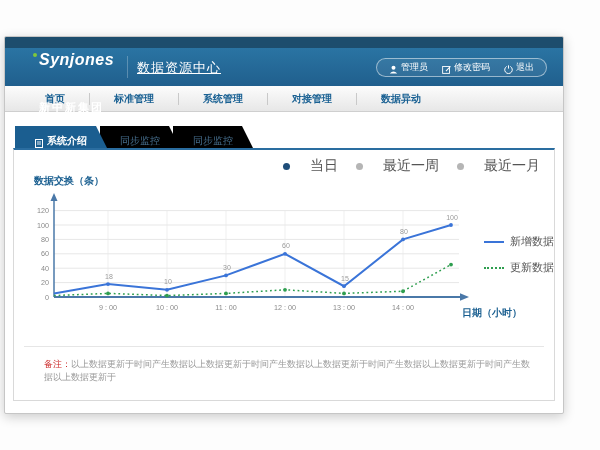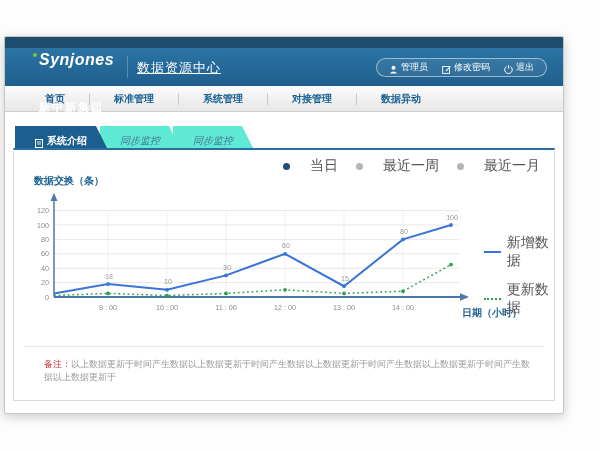--- a/index.html
+++ b/index.html
@@ -30,39 +30,39 @@
          display:flex; align-items:center; padding-left:16px; }
   .nav-item { color:#1a6193; font-size:10px; font-weight:bold; padding:0 24px; cursor:pointer; white-space:nowrap; }
   .nav-sep { width:1px; height:12px; background:#c9c9c9; }
 
   
   .tabs { position:absolute; left:10px; top:89px; height:22px; display:flex; }
   .tab { position:relative; height:22px; padding:0 20px 0 20px; margin-right:-7px;
          display:flex; align-items:flex-end; gap:4px; font-size:10px; cursor:pointer;
          clip-path:polygon(0 0, calc(100% - 11px) 0, 100% 100%, 0 100%); }
   .tab.active { background:#1b5e90; color:#fff; font-weight:bold; z-index:3; }
-  .tab.inactive { background:#5eead4; color:#466e8d; z-index:1;font-style:italic; }
+  .tab.inactive { background:#000000; color:#466e8d; z-index:1; }
   .tab .tab-ico { display:flex; }
 
   
   .panel { position:absolute; left:8px; top:111px; width:542px; height:253px; background:#fff;
            border:1px solid #d9d9d9; border-top:2px solid #2a6da0; }
 
   .filters { position:absolute; top:7px; right:14px; display:flex; gap:18px; }
   .filter { display:flex; align-items:center; gap:20px; font-size:14px; color:#555; cursor:pointer; }
   .fdot { width:7px; height:7px; border-radius:50%; background:#b5b5b5; }
   .filter.selected .fdot { background:#1f4e79; }
 
   .chart-title { position:absolute; left:20px; top:24px; color:#1a5f90; font-size:10px; font-weight:bold; }
   .chart-svg { position:absolute; left:12px; top:42px; }
   svg text { font-family:"Liberation Sans","DejaVu Sans",sans-serif; }
   .xaxis-label { position:absolute; left:448px; top:156px; color:#1a5f90; font-size:10px; font-weight:bold; }
 
   .legend { position:absolute; left:470px; top:84px; display:flex; flex-direction:column; gap:11px; }
-  .legend-item { display:flex; align-items:center; gap:6px; font-size:14px; color:#555; cursor:pointer; }
+  .legend-item { display:flex; align-items:center; gap:6px; font-size:11px; color:#555; cursor:pointer; }
   .legend-swatch { width:20px; height:0; border-top:2px solid #888; }
 
   .divider { position:absolute; left:10px; right:10px; top:196px; height:1px; background:#e6e6e6; }
   .note { position:absolute; left:30px; right:16px; top:208px; font-size:9px; color:#9a9a9a; line-height:13px; }
   .note-label { color:#cc2a2a; }
 </style>
 </head>
 <body>
 
 <div class="window">

